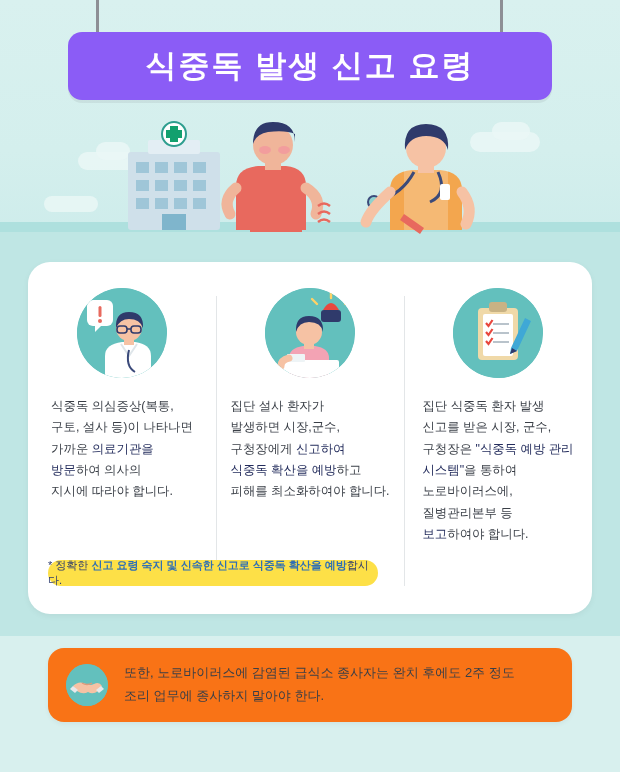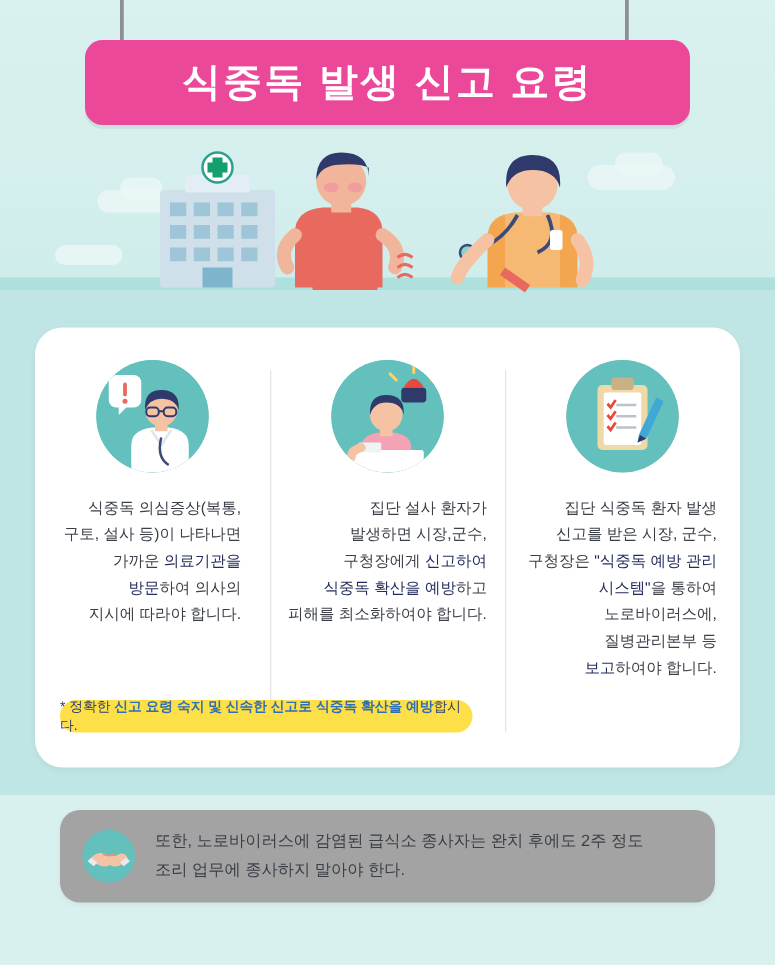--- a/index.html
+++ b/index.html
@@ -26,21 +26,21 @@
     position:absolute;left:0;top:222px;width:620px;height:14px;
     background:#aee0de;
   }
   
   .rope{position:absolute;width:3px;background:#8d8f95;top:0;}
   .rope-knob{position:absolute;width:11px;height:11px;border-radius:50%;
     background:#6f7279;border:2px solid #e9e9ea;}
   
   .banner{
     position:absolute;left:68px;top:32px;width:484px;height:68px;
-    background:#ec4899;border-radius:14px;
+    background:#8b5cf6;border-radius:14px;
     display:flex;align-items:center;justify-content:center;
     box-shadow:0 3px 0 rgba(0,0,0,.06);
   }
   .banner-text{
     color:#ffffff;font-size:31px;font-weight:bold;letter-spacing:2px;
   }
   
   .illus{position:absolute;left:0;top:110px;width:620px;height:130px;}
   .cloud{position:absolute;background:#eaf7f6;border-radius:20px;opacity:.85;}
   
@@ -58,36 +58,36 @@
     content:"";position:absolute;left:0;top:8px;width:1px;height:290px;
     background:#e3e6e8;
   }
   .circle{
     width:90px;height:90px;border-radius:50%;background:#63c0bd;
     position:relative;overflow:hidden;flex:0 0 auto;
   }
   .circle.c2{background:#63c0bd;}
   .circle.c3{background:#63c0bd;}
   .col-text{
-    margin-top:18px;text-align:right;font-size:12.4px;line-height:1.72;
+    margin-top:18px;text-align:left;font-size:12.4px;line-height:1.72;
     color:#3a3f47;
   }
   .col-text b{color:#232c5c;font-weight:normal;}
   
   .pill{
     position:absolute;left:48px;top:560px;width:330px;height:26px;
     background:#fde047;border-radius:13px;
     display:flex;align-items:center;justify-content:center;
   }
   .pill-text{font-size:11px;color:#2d3b6e;}
   .pill-text b{color:#2f6fb5;}
   
   .bottom{
     position:absolute;left:48px;top:648px;width:524px;height:74px;
-    background:#a3a3a3;border-radius:16px;
+    background:#f97316;border-radius:16px;
     display:flex;align-items:center;padding:0 18px;box-sizing:border-box;
     box-shadow:0 2px 5px rgba(0,0,0,.05);
   }
   .bottom-ico{
     width:42px;height:42px;border-radius:50%;background:#63c0bd;
     flex:0 0 auto;margin-right:16px;position:relative;overflow:hidden;
   }
   .bottom-text{font-size:13px;line-height:1.75;color:#3a3f47;}
 </style>
 </head>

